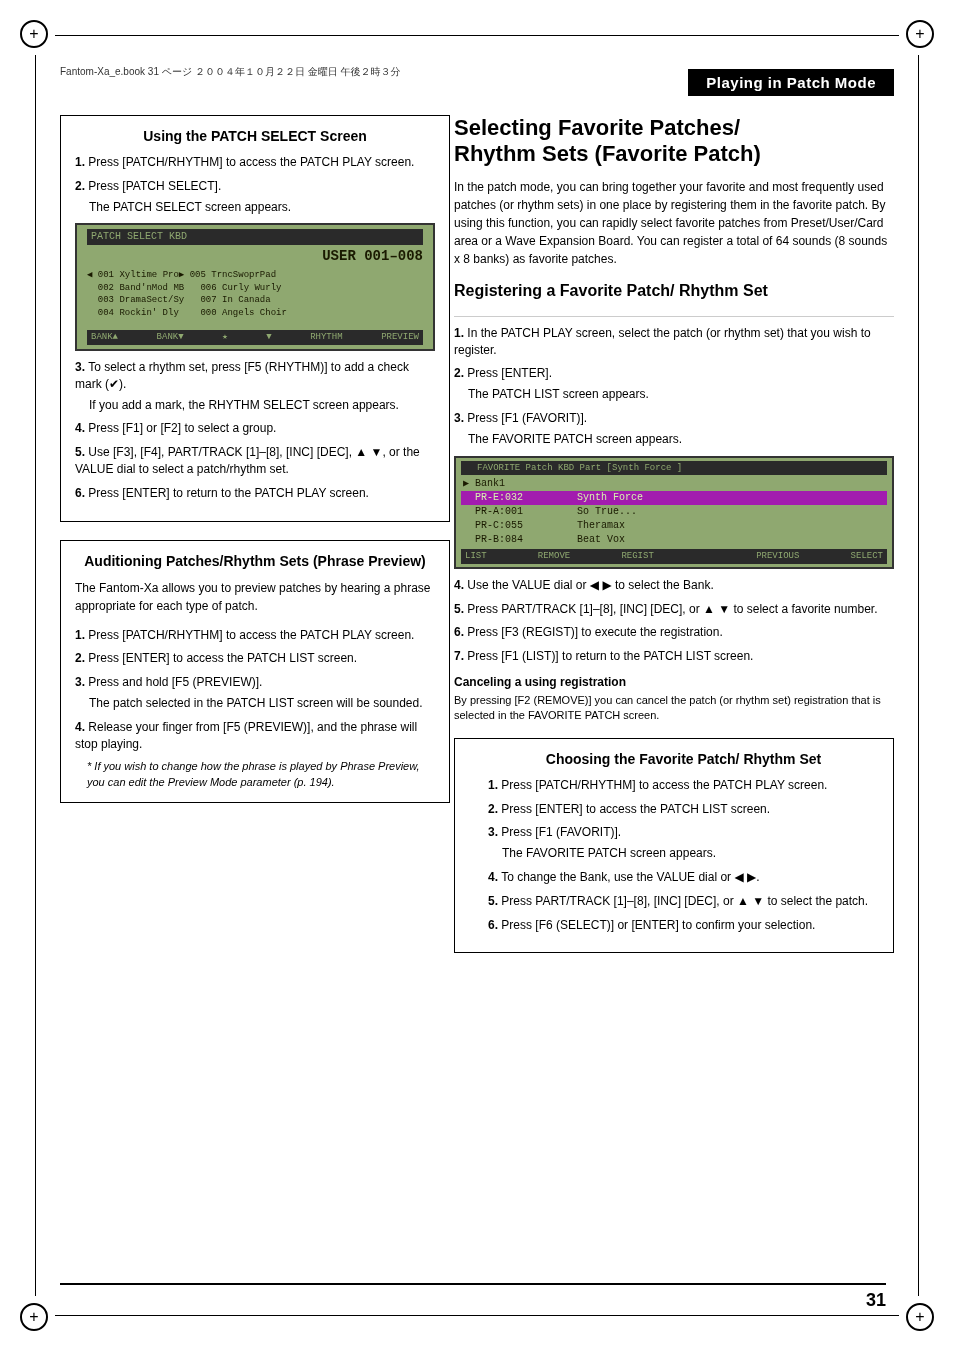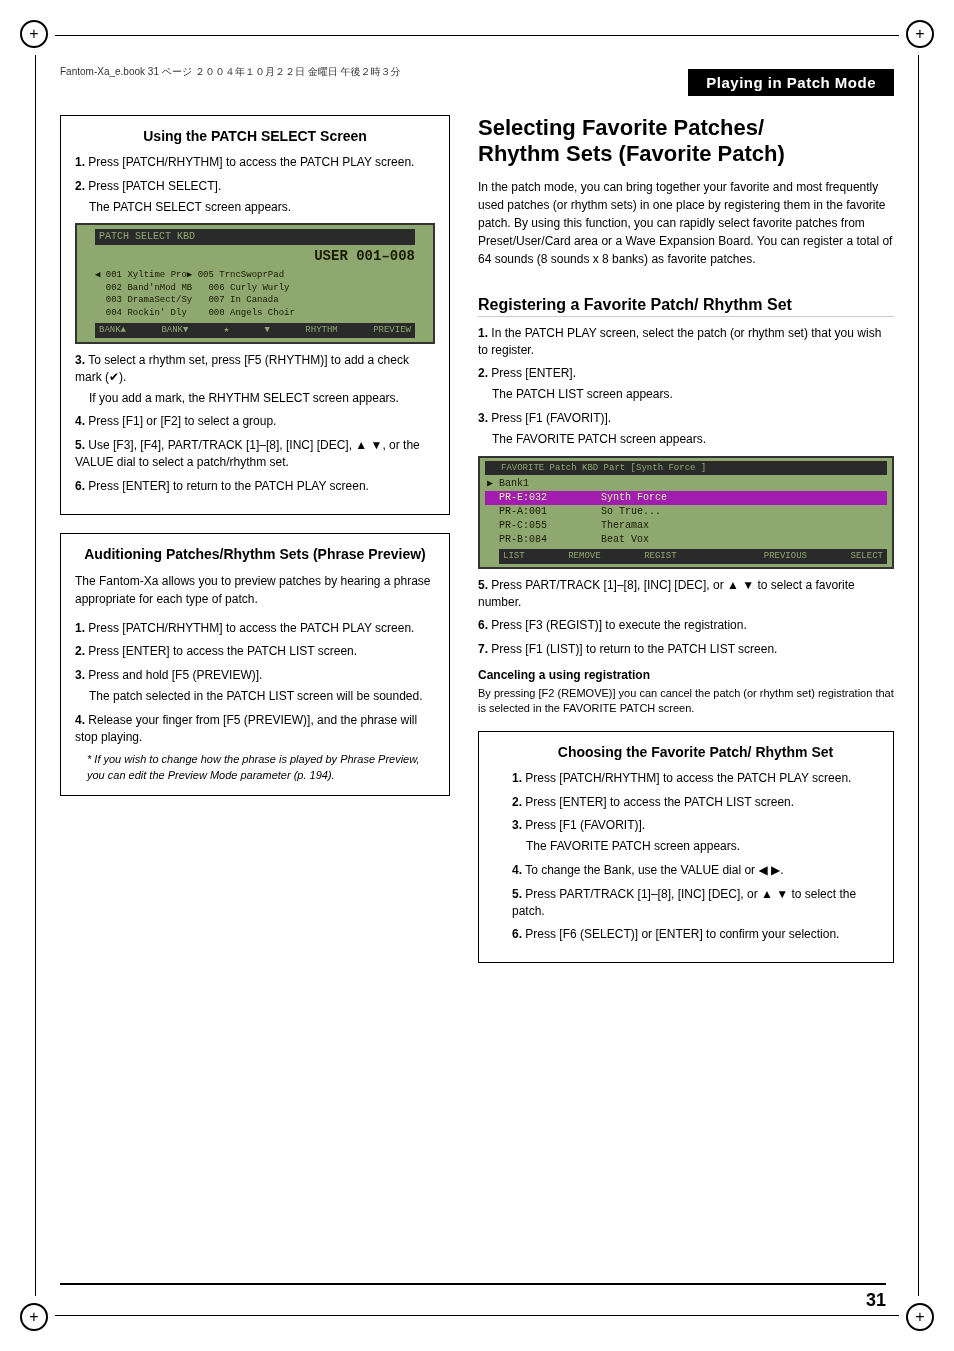--- a/index.html
+++ b/index.html
@@ -110,21 +110,21 @@
     }
 
     
     .content-area {
       position: absolute;
       top: 115px;
       left: 60px;
       right: 60px;
       bottom: 80px;
       display: flex;
-      gap: 28px;
+      gap: 4px;
     }
 
     
     .left-col {
       width: 390px;
       flex-shrink: 0;
     }
 
     
     .right-col {
@@ -147,23 +147,23 @@
     .section-heading-large {
       font-size: 22px;
       font-weight: bold;
       line-height: 1.2;
       margin-bottom: 10px;
     }
     .section-heading-medium {
       font-size: 16px;
       font-weight: bold;
       margin-bottom: 8px;
-      margin-top: 28px;
+      margin-top: 14px;
       border-bottom: 1px solid #ccc;
-      padding-bottom: 2px;
+      padding-bottom: 16px;
     }
 
     
     .steps-list {
       list-style: none;
       padding: 0;
       margin: 0;
     }
     .steps-list li {
       margin-bottom: 7px;
@@ -176,21 +176,21 @@
       display: block;
       padding-left: 14px;
       font-style: normal;
       margin-top: 4px;
     }
 
     
     .lcd-screen {
       background: #8fa870;
       border: 2px solid #333;
-      padding: 4px 18px;
+      padding: 4px 10px;
       margin: 8px 0;
       font-family: 'Courier New', monospace;
       font-size: 10px;
       color: #1a1a00;
       line-height: 1.4;
     }
     .lcd-top-bar {
       background: #2a2a2a;
       color: #8fa870;
       padding: 1px 4px;
@@ -210,21 +210,21 @@
       font-size: 9px;
       white-space: pre;
     }
     .lcd-bottom-bar {
       background: #2a2a2a;
       color: #8fa870;
       padding: 1px 4px;
       font-size: 9px;
       display: flex;
       justify-content: space-between;
-      margin-top: 4px;
+      margin-top: 11px;
     }
 
     
     .lcd-fav {
       background: #8fa870;
       border: 2px solid #333;
       padding: 3px 5px;
       margin: 8px 0;
       font-family: 'Courier New', monospace;
       font-size: 9px;
@@ -248,21 +248,20 @@
       color: #d8f0b0;
     }
     .lcd-fav-bottom {
       background: #2a2a2a;
       color: #8fa870;
       padding: 1px 4px;
       font-size: 9px;
       display: flex;
       justify-content: space-between;
       margin-top: 2px;
-      margin-left: 14px;
     }
 
     .intro-text {
       font-size: 12px;
       line-height: 1.5;
       margin-bottom: 12px;
     }
 
     .note-text {
       font-size: 11px;
@@ -436,20 +435,24 @@
         <span>REMOVE</span>
         <span>REGIST</span>
         <span></span>
         <span>PREVIOUS</span>
         <span>SELECT</span>
       </div>
     </div>
 
     <ol class="steps-list" style="margin-top: 6px;">
       <li>
+        <span class="step-bold">4.</span>
+        <span>Use the VALUE dial or ◀ ▶ to select the Bank.</span>
+      </li>
+      <li>
         <span class="step-bold">5.</span>
         <span>Press PART/TRACK [1]–[8], [INC] [DEC], or ▲ ▼ to select a favorite number.</span>
       </li>
       <li>
         <span class="step-bold">6.</span>
         <span>Press [F3 (REGIST)] to execute the registration.</span>
       </li>
       <li>
         <span class="step-bold">7.</span>
         <span>Press [F1 (LIST)] to return to the PATCH LIST screen.</span>

